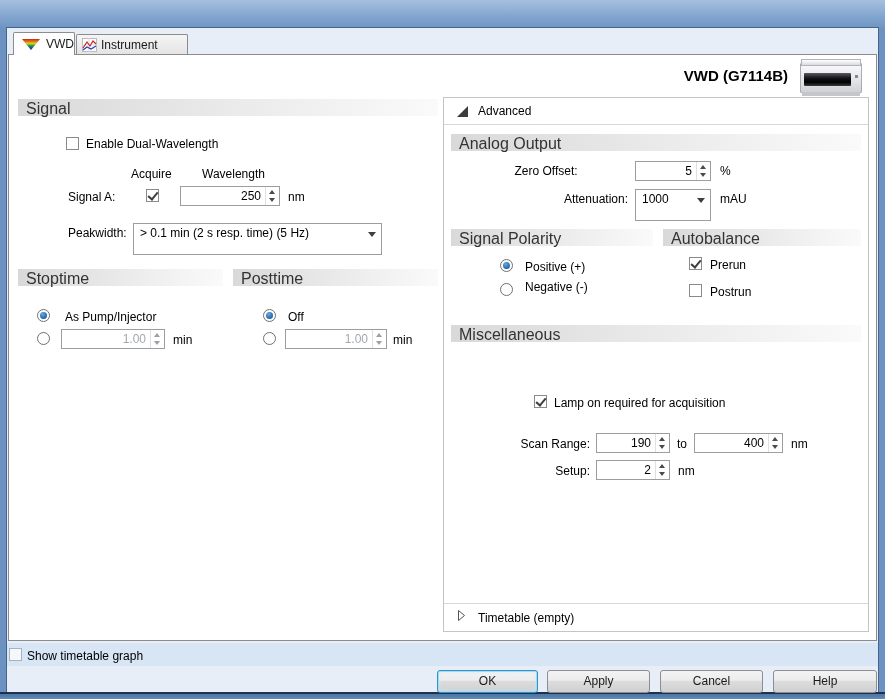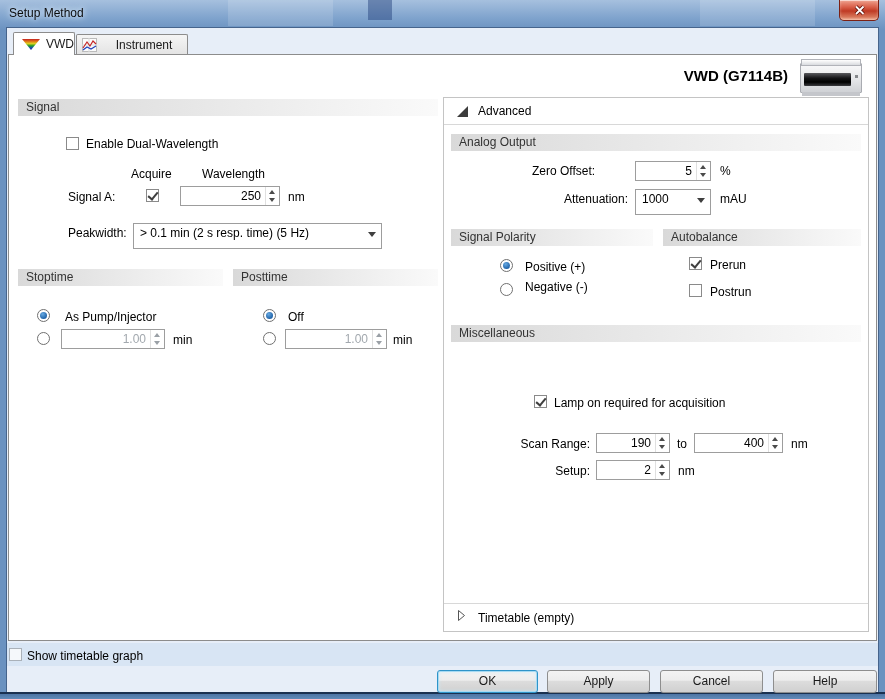--- a/index.html
+++ b/index.html
@@ -22,58 +22,58 @@
   #close-btn svg { position:absolute; left:14px; top:5px; }
 
   
   #client { position:absolute; left:7px; top:28px; width:871px; height:664px;
             background:#e7eef8; box-shadow:0 0 0 1px #46648c; }
   #footer-strip { position:absolute; left:7px; top:643px; width:871px; height:23px; background:#d8e5f4; }
   #bottom-frame { position:absolute; left:0; top:692px; width:885px; height:7px;
                   background:linear-gradient(180deg,#1b3150 0,#1b3150 2px,#4d74a4 2px,#628bb8 100%); }
 
   
-  .tab { position:absolute; font-size:12px; color:#1a1a1a; cursor:pointer;text-align:center; }
+  .tab { position:absolute; font-size:12px; color:#1a1a1a; cursor:pointer; }
   #tab-vwd { left:13px; top:32px; width:62px; height:23px; background:#fff;
              border:1px solid #8c8c8c; border-bottom:none; border-radius:2px 2px 0 0; z-index:5; }
   #tab-curves { left:76px; top:34px; width:112px; height:20px;
                 background:linear-gradient(180deg,#f5f5f5,#e4e4e4);
                 border:1px solid #8c8c8c; border-bottom:none; border-radius:2px 2px 0 0; z-index:3; }
   #tab-panel { position:absolute; left:8px; top:54px; width:869px; height:587px;
                background:#fff; border:1px solid #8c8c8c; z-index:4; }
   .spectrum-icon { position:absolute; left:8px; top:6px; width:18px; height:11px;
                    clip-path:polygon(0 0,100% 0,50% 100%);
                    background:linear-gradient(180deg,#c42020 0%,#e07818 22%,#ddd020 42%,#1f9a28 62%,#1c46c0 82%,#181a7a 100%); }
   #tab-vwd .tab-label { position:absolute; left:32px; top:4px; }
   #tab-curves .tab-label { position:absolute; left:24px; top:3px; }
   #curves-icon { position:absolute; left:5px; top:3px; }
 
   
   .lbl { position:absolute; font-size:12px; color:#000; white-space:nowrap; z-index:6; }
-  .sec-hdr { position:absolute; height:17px; z-index:6; font-size:12px; color:#333;
+  .sec-hdr { position:absolute; height:17px; z-index:6; font-size:16px; color:#333;
              padding:1px 0 0 8px; background:linear-gradient(to right,#d9d9d9 0%,#ededed 60%,#fafafa 100%); }
   .cb { position:absolute; width:13px; height:13px; background:#fff; border:1px solid #8a8a8a; z-index:6; cursor:pointer; }
   .cb[data-checked="true"]::after { content:""; position:absolute; left:3px; top:0px; width:4px; height:8px;
              border:solid #3f3f3f; border-width:0 2px 2px 0; transform:rotate(40deg); }
   .cb.disabled { background:#f5f8fb; border-color:#aab1b9; }
   .radio { position:absolute; width:13px; height:13px; background:#fff; border:1px solid #707070;
            border-radius:50%; z-index:6; cursor:pointer; }
   .radio[data-checked="true"]::after { content:""; position:absolute; left:2px; top:2px; width:7px; height:7px;
            border-radius:50%; background:radial-gradient(circle at 38% 32%,#66a9e2,#1c5fa5 75%); }
   .spin-field { position:absolute; height:20px; background:#fff; border:1px solid #9d9d9d; z-index:6; }
   .spin-field .val { position:absolute; right:18px; top:2px; font-size:12px; color:#000; }
   .spin-field .spin { position:absolute; right:0; top:0; width:14px; height:18px; border-left:1px solid #e0e0e0; }
   .spin-up { position:absolute; left:3px; top:3px; width:0; height:0; cursor:pointer;
              border-left:3px solid transparent; border-right:3px solid transparent; border-bottom:4px solid #4a4a4a; }
   .spin-down { position:absolute; left:3px; top:11px; width:0; height:0; cursor:pointer;
              border-left:3px solid transparent; border-right:3px solid transparent; border-top:4px solid #4a4a4a; }
   .spin-field.disabled .val { color:#a2a8ae; }
   .spin-field.disabled .spin-up { border-bottom-color:#9aa0a6; }
   .spin-field.disabled .spin-down { border-top-color:#9aa0a6; }
-  .dropdown { position:absolute; height:26px; background:#fff; border:1px solid #9d9d9d; z-index:6; cursor:pointer; }
+  .dropdown { position:absolute; height:32px; background:#fff; border:1px solid #9d9d9d; z-index:6; cursor:pointer; }
   .dropdown .dval { position:absolute; left:6px; top:2px; font-size:12px; color:#000; white-space:nowrap; }
   .dropdown .darrow { position:absolute; right:5px; top:8px; width:0; height:0;
              border-left:4px solid transparent; border-right:4px solid transparent; border-top:5px solid #3f3f3f; }
   .separator { position:absolute; height:1px; background:#d8d8d8; z-index:6; }
 
   
   #adv-panel { position:absolute; left:443px; top:97px; width:426px; height:535px;
                background:#fff; border:1px solid #c4c4c4; z-index:5; }
   #adv-tri { position:absolute; left:457px; top:106px; width:0; height:0; z-index:6;
              border-left:11px solid transparent; border-bottom:11px solid #3c3c3c; }
@@ -97,32 +97,20 @@
   .btn { position:absolute; top:670px; height:23px; z-index:6; font-size:12px; color:#1a1a1a;
          text-align:center; line-height:21px; border:1px solid #8e8e8e; border-radius:3px; cursor:pointer;
          background:linear-gradient(180deg,#f3f3f3 0%,#ececec 45%,#dddddd 46%,#d0d0d0 100%); }
   .btn.default { border-color:#2f94c9; box-shadow:inset 0 0 0 1px #a7daf2, inset 0 0 4px #c9ecfa; }
 </style>
 </head>
 <body>
 
 <div id="window">
 
-  <div id="titlebar">
-    <div class="glass-b" style="left:228px;top:0;width:105px;height:26px"></div>
-    <div class="glass-a" style="left:368px;top:0;width:24px;height:20px"></div>
-    <div class="glass-b" style="left:700px;top:0;width:115px;height:26px"></div>
-    <div id="title-text">Setup Method</div>
-    <div id="close-btn">
-      <svg width="12" height="11">
-        <path d="M2,1.5 L9.5,9 M9.5,1.5 L2,9" stroke="#5e1008" stroke-width="3.6" fill="none"></path>
-        <path d="M2,1.5 L9.5,9 M9.5,1.5 L2,9" stroke="#ffffff" stroke-width="1.8" fill="none"></path>
-      </svg>
-    </div>
-  </div>
 
   <div id="client"></div>
   <div id="footer-strip"></div>
 
   <div id="tab-panel"></div>
   <div id="tab-curves" class="tab">
     <svg id="curves-icon" width="15" height="14">
       <rect x="0.5" y="0.5" width="14" height="13" fill="#fbfbfb" stroke="#bbb" stroke-width="1"></rect>
       <path d="M0,7 H15 M7,0 V14" stroke="#ddd" stroke-width="1"></path>
       <polyline points="1,10 5,4 8,8 11,3 14,6" fill="none" stroke="#c42525" stroke-width="1.2"></polyline>
@@ -195,21 +183,21 @@
   </div>
   <div class="lbl" style="left:393px;top:333px">min</div>
 
   <div id="adv-panel"></div>
   <div class="expander-row" style="left:450px;top:100px;width:200px;height:22px"></div>
   <div id="adv-tri"></div>
   <div class="lbl" style="left:478px;top:104px">Advanced</div>
   <div class="separator" style="left:444px;top:124px;width:424px"></div>
 
   <div class="sec-hdr" style="left:451px;top:134px;width:410px">Analog Output</div>
-  <div class="lbl" style="left:532px;top:164px;width:108px;text-align:left">Zero Offset:</div>
+  <div class="lbl" style="left:492px;top:164px;width:108px;text-align:center">Zero Offset:</div>
   <div class="spin-field" style="left:635px;top:161px;width:76px">
     <span class="val">5</span>
     <span class="spin">
       <i class="spin-up"></i>
       <i class="spin-down"></i>
     </span>
   </div>
   <div class="lbl" style="left:720px;top:164px">%</div>
   <div class="lbl" style="left:520px;top:192px;width:108px;text-align:right">Attenuation:</div>
   <div class="dropdown" style="left:635px;top:189px;width:76px">

